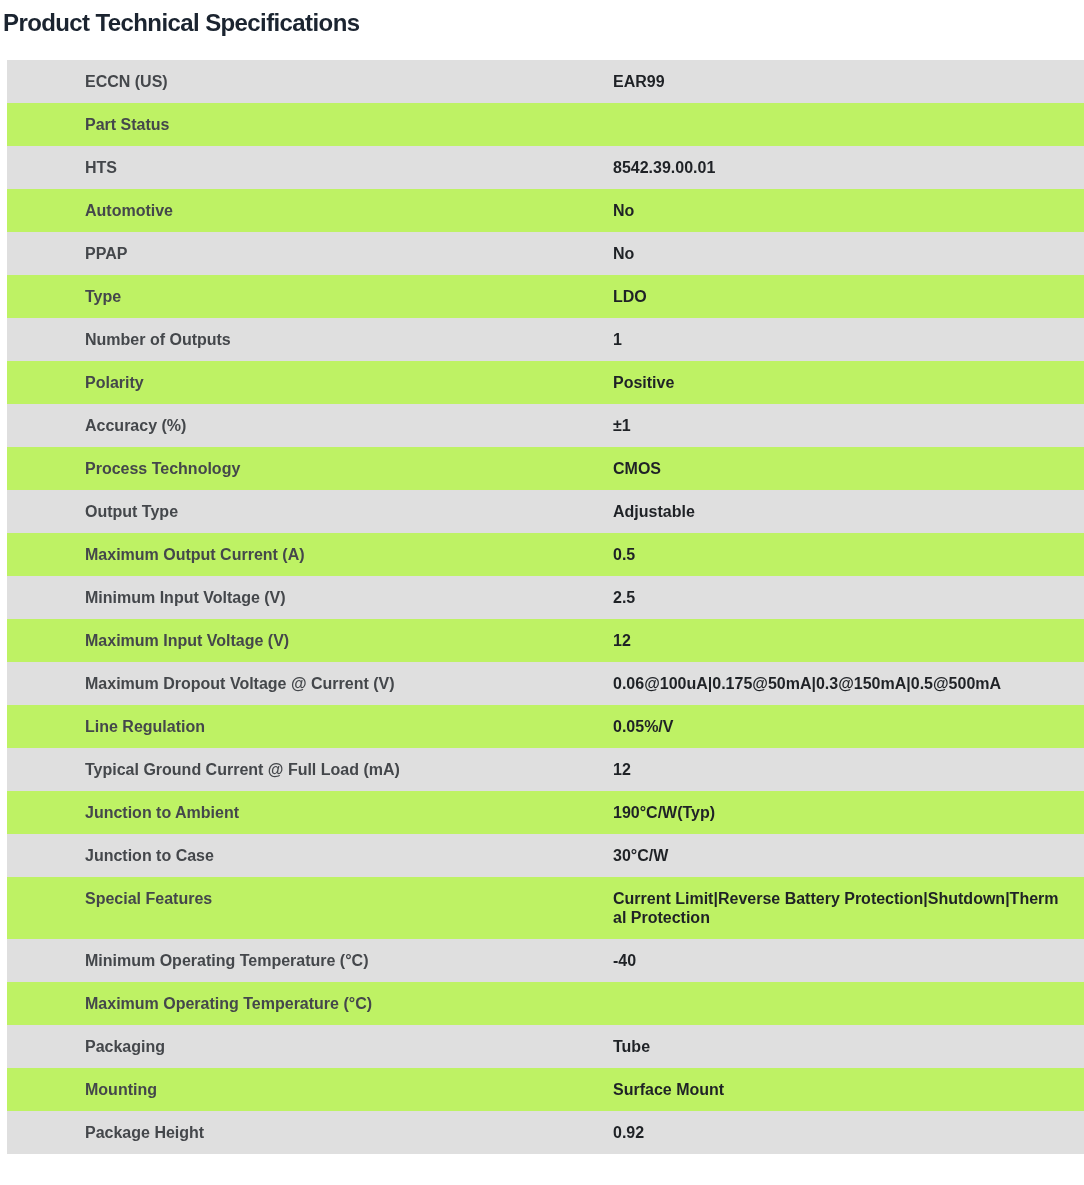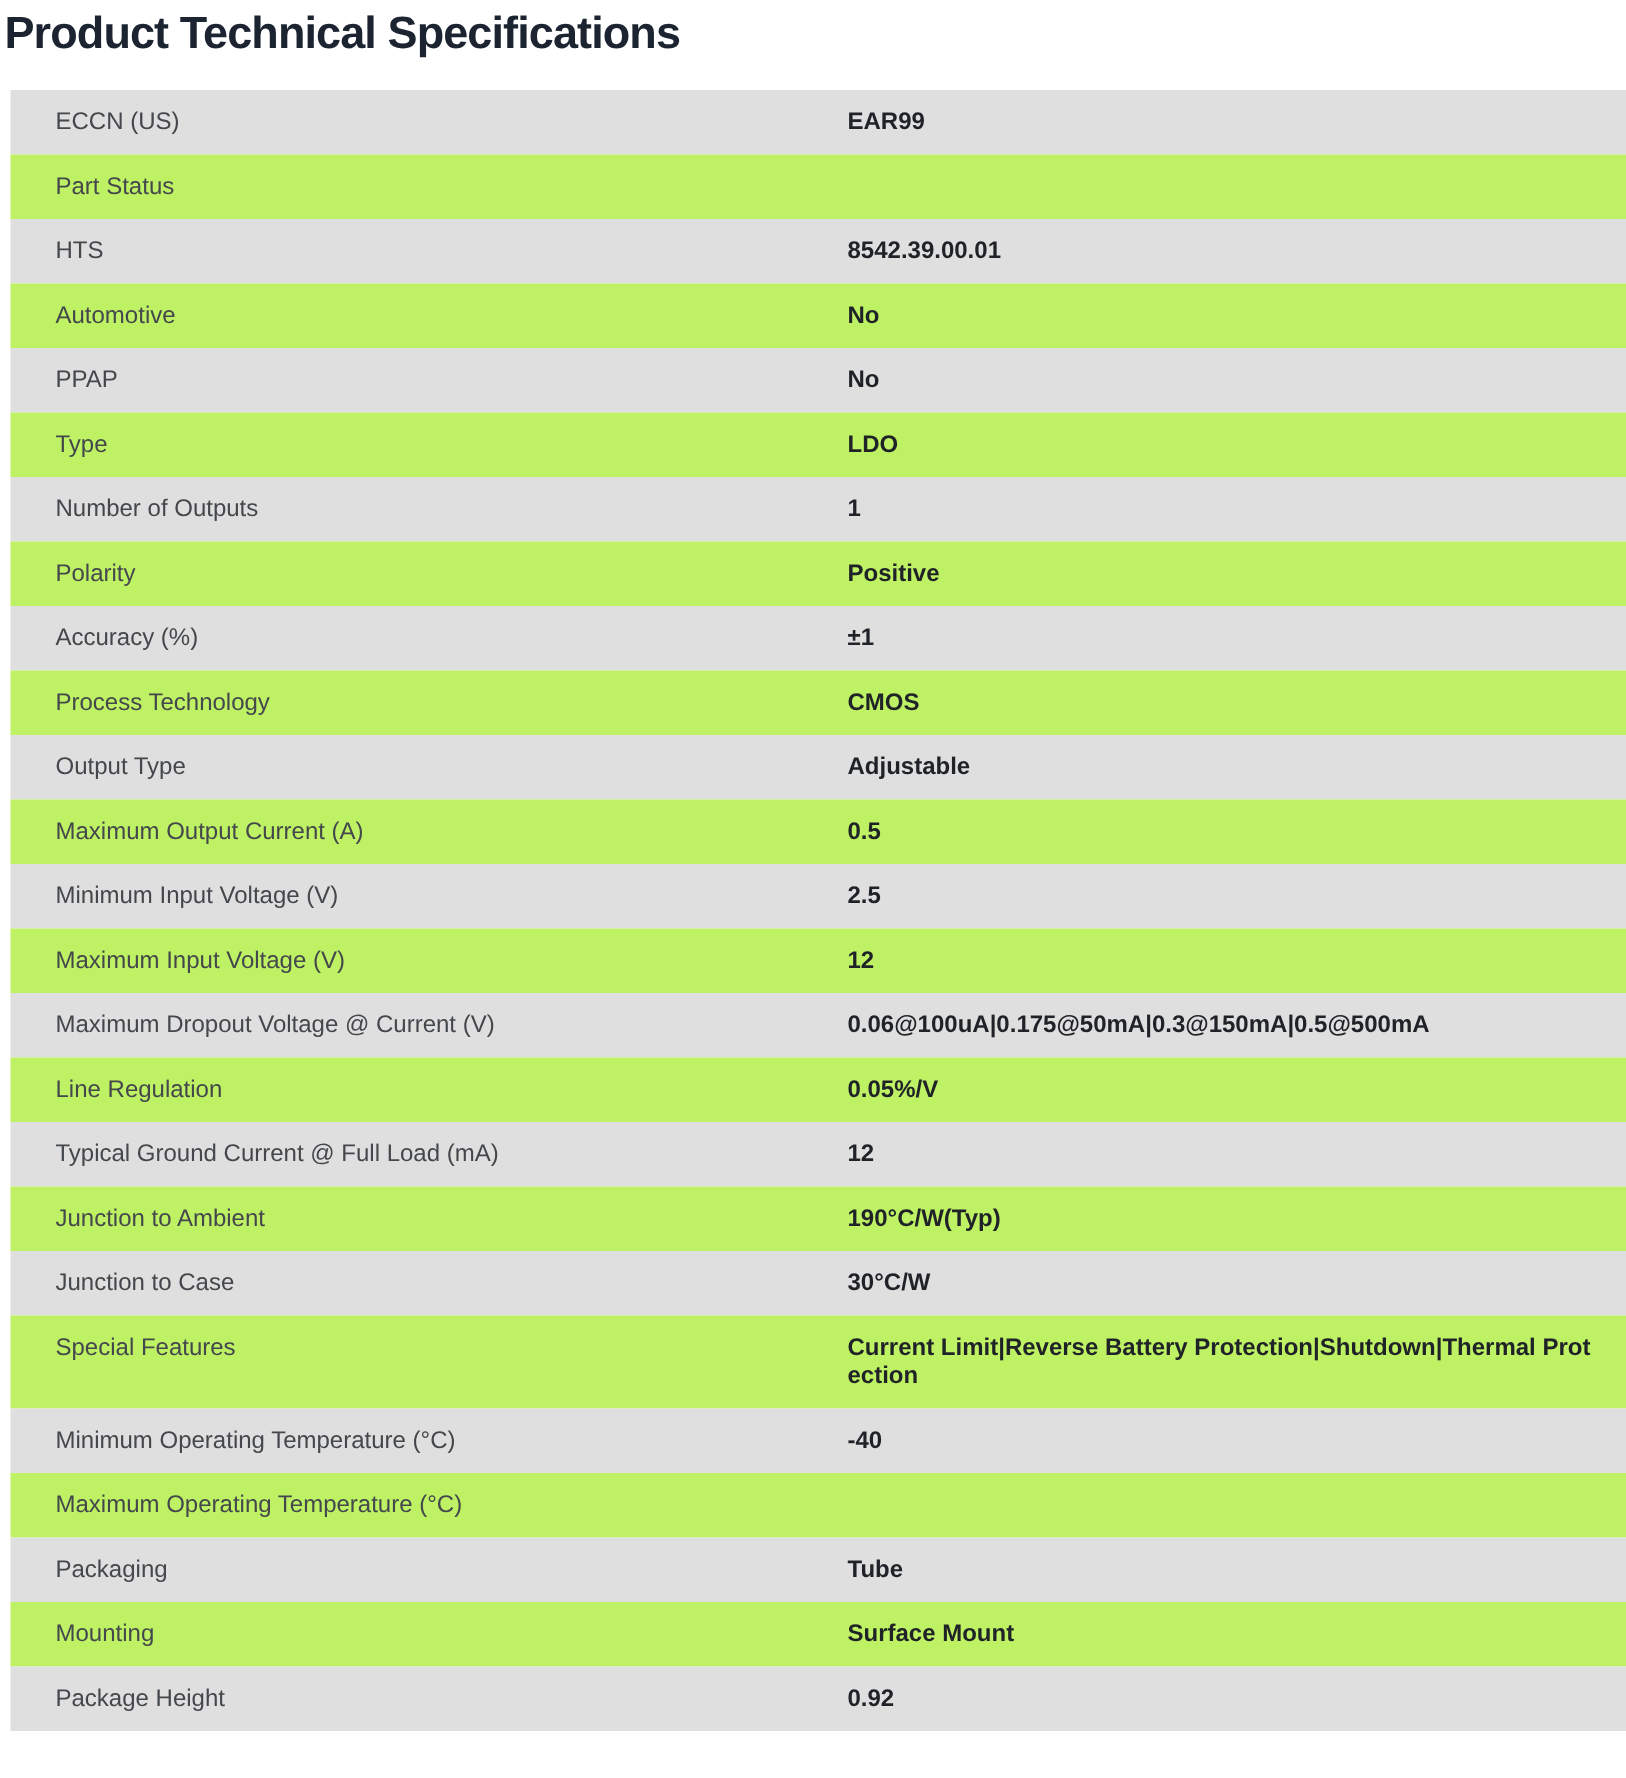--- a/index.html
+++ b/index.html
@@ -15,21 +15,21 @@
     background: #ffffff;
   }
   body {
     width: 1084px;
     height: 1185px;
     overflow: hidden;
     font-family: "Liberation Sans", "DejaVu Sans", sans-serif;
   }
   h1.page-title {
     margin: 5px 0 0 3px;
-    font-size: 30px;
+    font-size: 24px;
     line-height: 36px;
     font-weight: 700;
     letter-spacing: -0.6px;
     color: var(--title);
   }
   .spec-table {
     margin-left: 7px;
     margin-top: 19px;
   }
   .row {
@@ -42,21 +42,22 @@
     background: var(--row-alt);
   }
   .cell {
     padding: 12px 0;
     font-size: 16px;
     line-height: 19px;
   }
   .label {
     flex: 0 0 528px;
     color: var(--label);
-    font-weight: 400;
+    font-weight: 700;
+    margin-left: 48px;
   }
   .value {
     flex: 1;
     min-width: 0;
     padding-right: 23px;
     color: var(--value);
     font-weight: 700;
     word-break: break-all;
   }
 </style>

